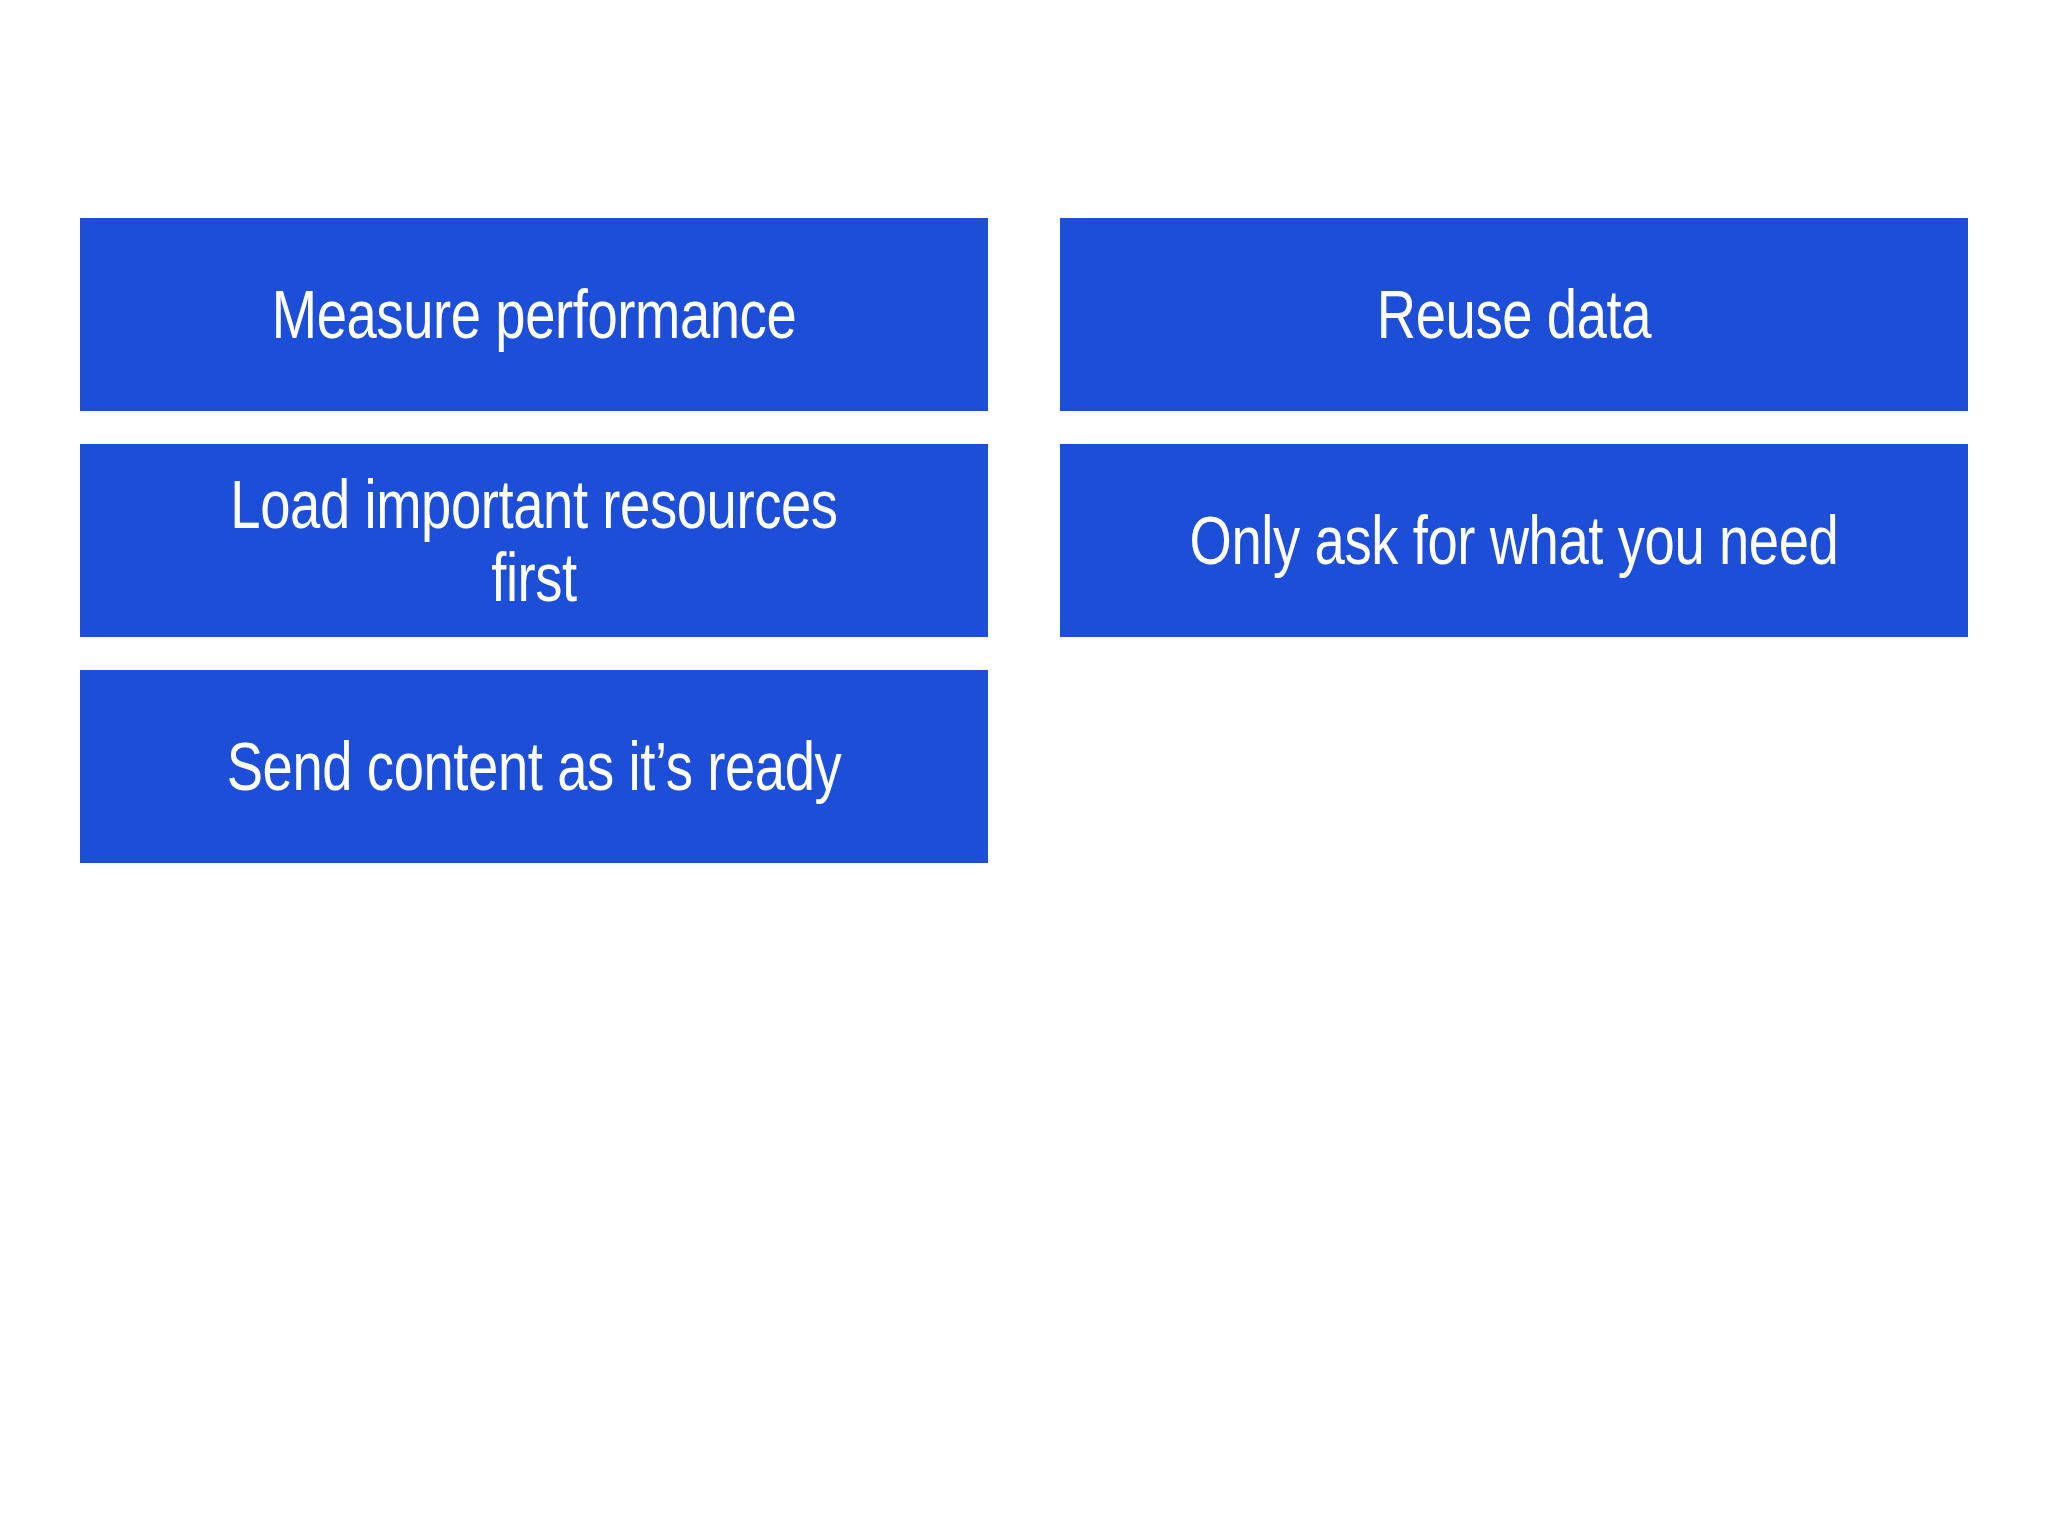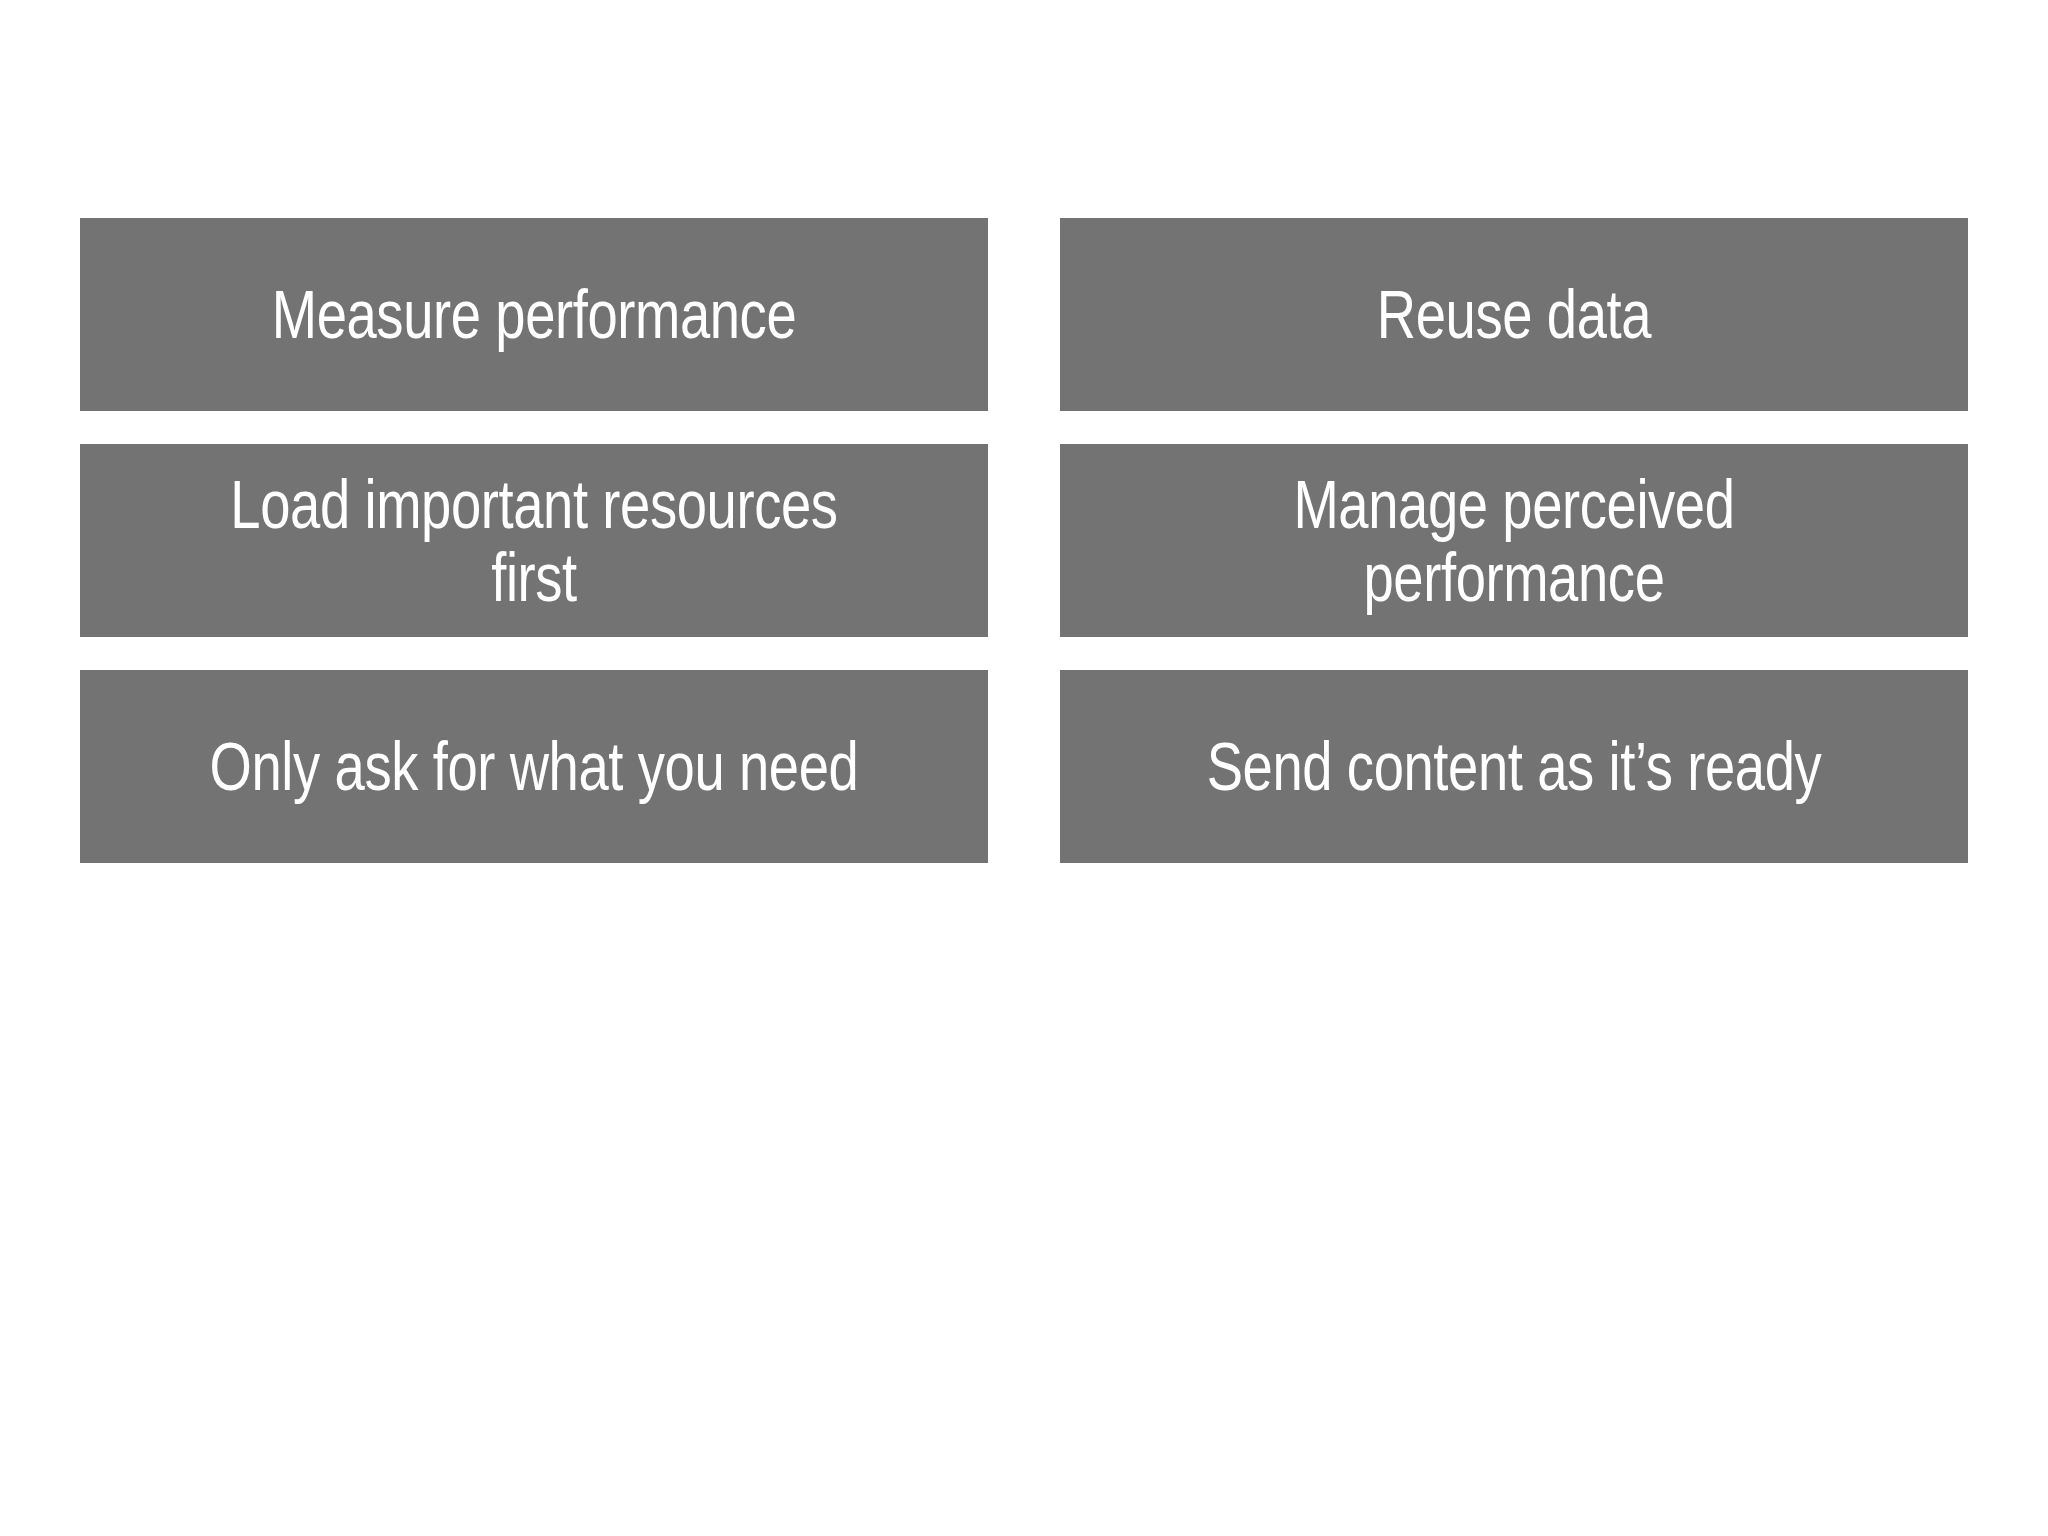--- a/index.html
+++ b/index.html
@@ -29,21 +29,21 @@
     width: 1888px;
     height: 1100px;
     display: grid;
     grid-template-columns: 908px 908px;
     grid-template-rows: repeat(5, 193px);
     column-gap: 72px;
     row-gap: 33px;
   }
 
   .card {
-    background: #737373;
+    background: #1d4ed8;
     display: flex;
     align-items: center;
     justify-content: center;
     text-align: center;
     box-sizing: border-box;
     padding: 4px 18px;
     overflow: hidden;
   }
 
   .card-label {
@@ -69,24 +69,20 @@
     <div class="card">
       <span class="card-label">Measure performance</span>
     </div>
     <div class="card">
       <span class="card-label">Reuse data</span>
     </div>
 
     <div class="card">
       <span class="card-label">Load important resources first</span>
     </div>
-    <div class="card">
-      <span class="card-label">Manage perceived
-performance</span>
-    </div>
 
 
 
     <div class="card">
       <span class="card-label">Only ask for what you need</span>
     </div>
     <div class="card">
       <span class="card-label">Send content as it’s ready</span>
     </div>
 

